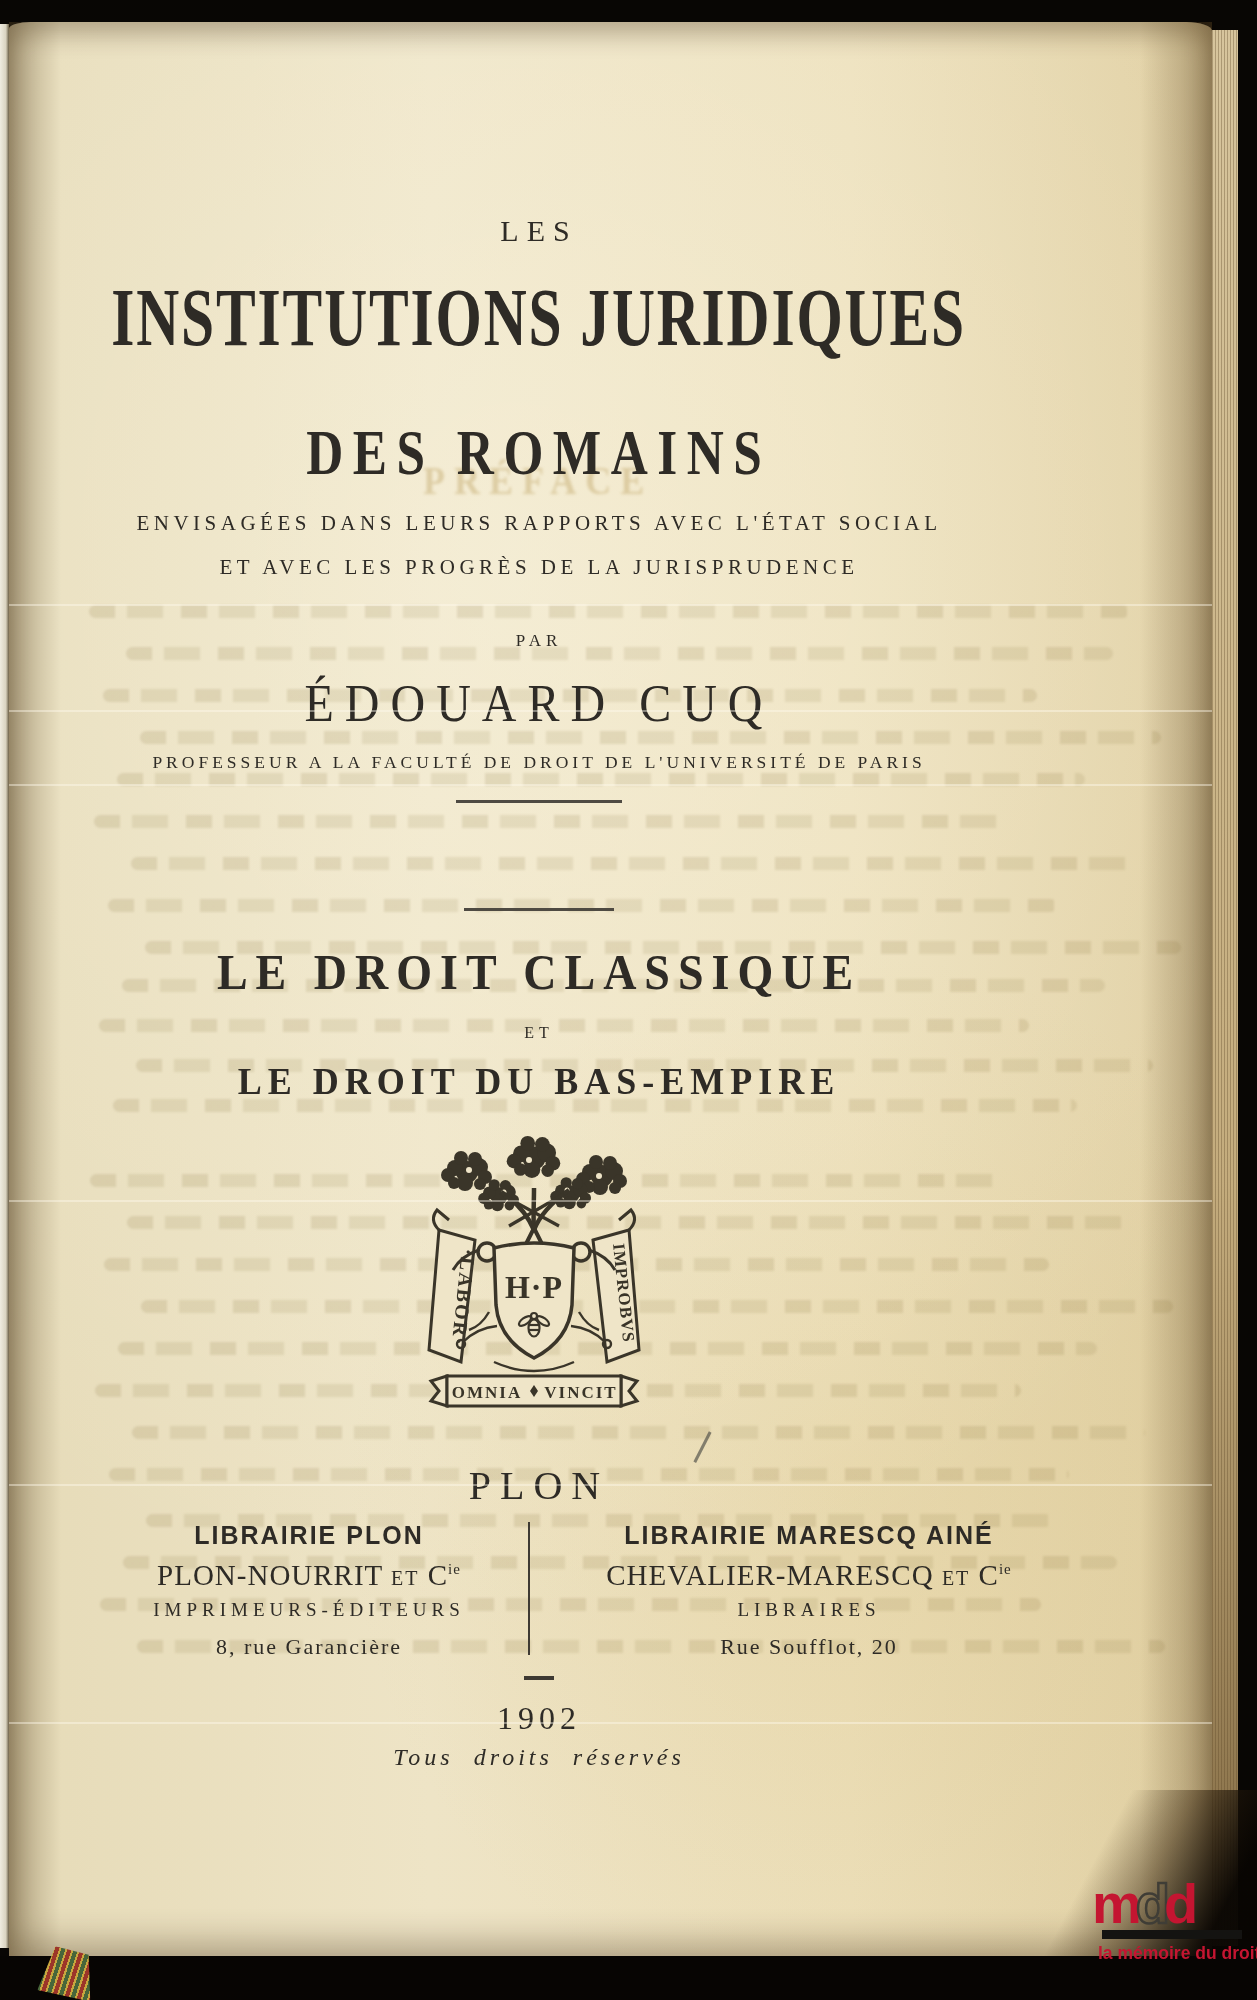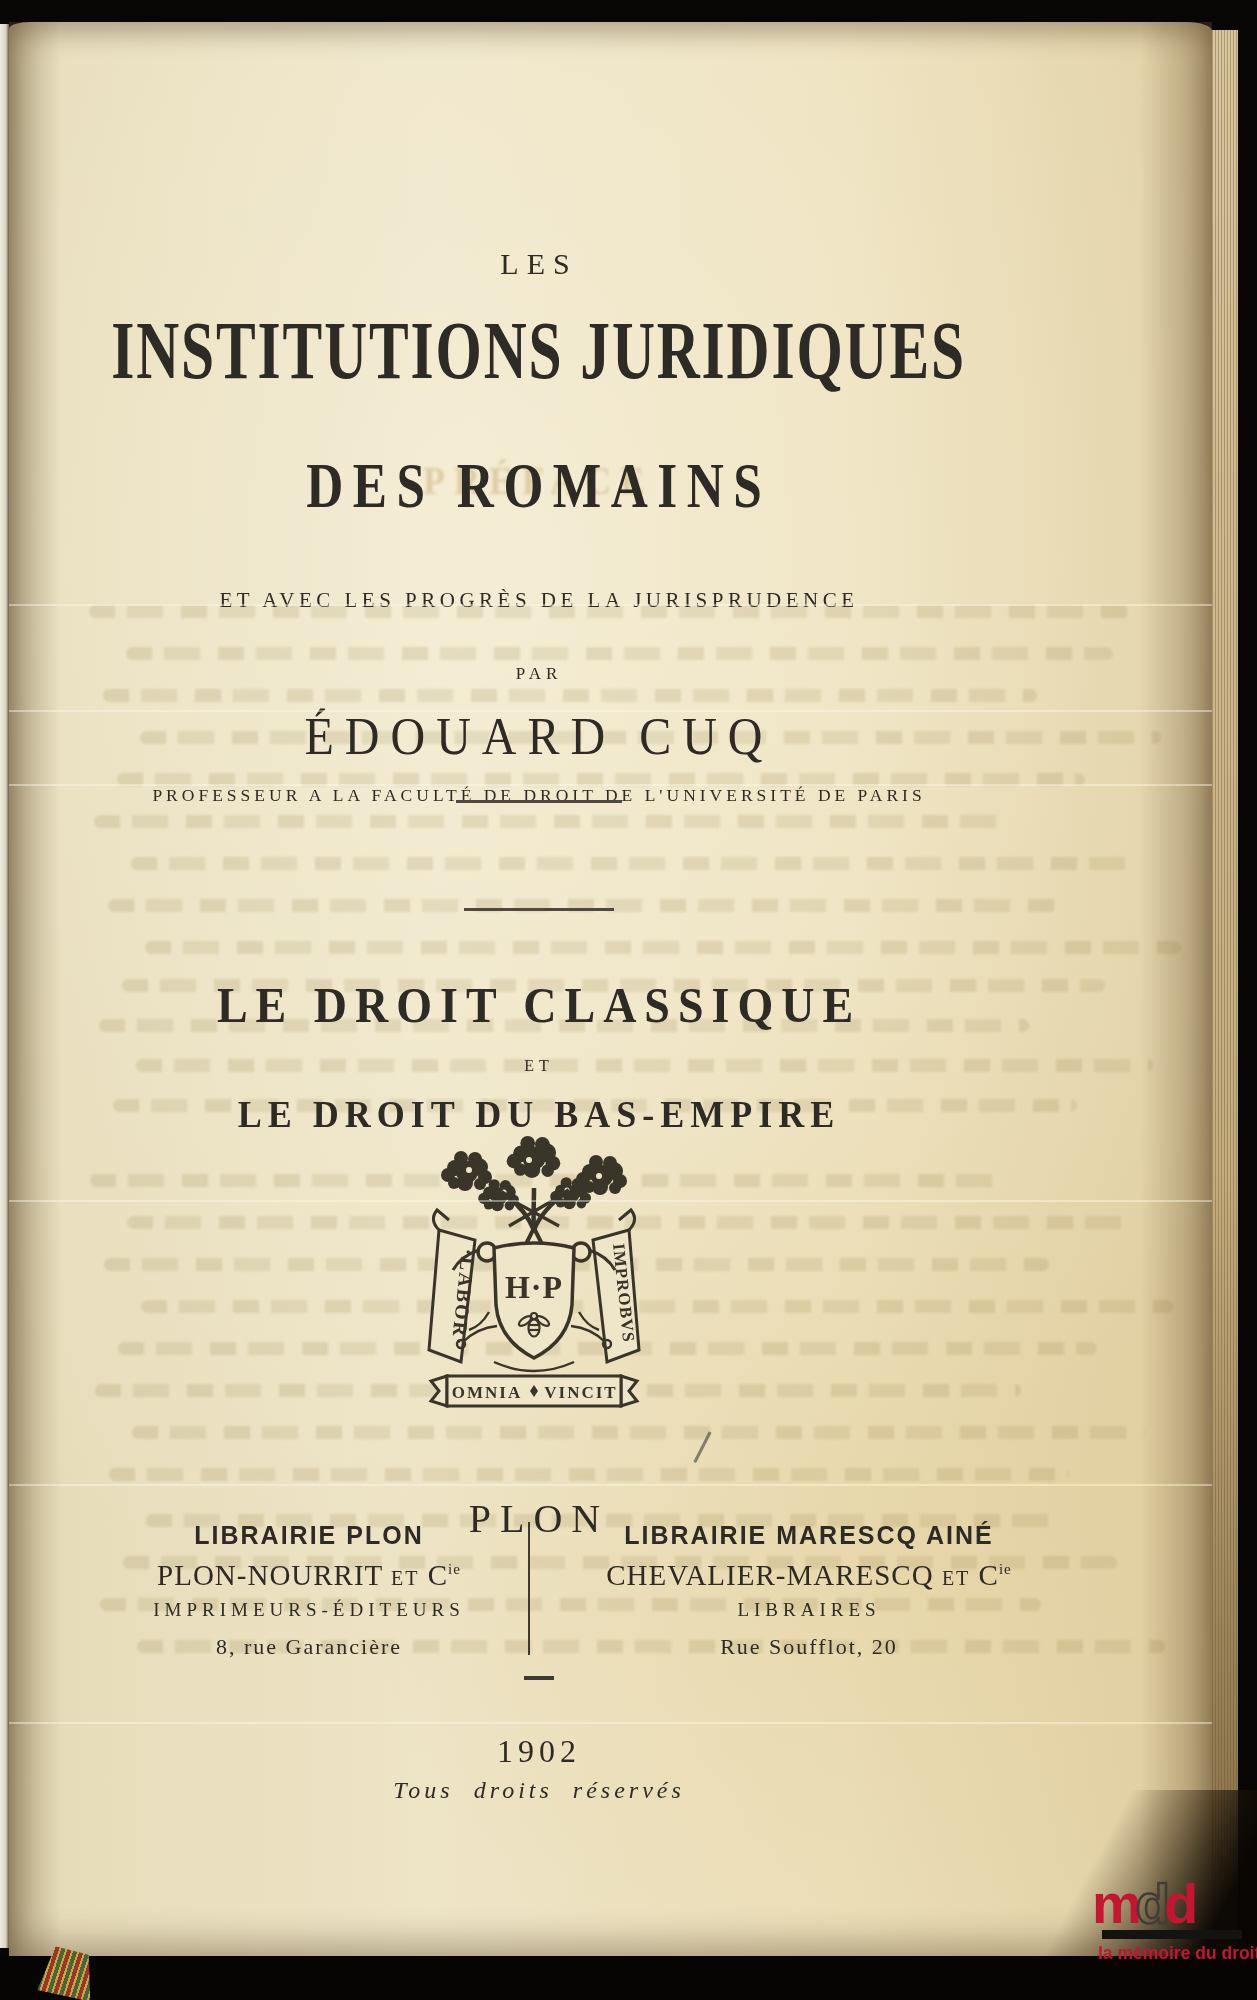--- a/index.html
+++ b/index.html
@@ -30,21 +30,21 @@
     background:repeating-linear-gradient(90deg,rgba(128,106,52,.15) 0 26px,rgba(128,106,52,0) 26px 38px,rgba(128,106,52,.12) 38px 74px,rgba(128,106,52,0) 74px 92px);}
   .ghost-preface{position:absolute;left:414px;top:438px;z-index:2;font-weight:700;font-size:36px;
     letter-spacing:9px;color:#b2924a;opacity:.34;filter:blur(1.6px);transform:scaleY(1.12);}
   .scan-streak{position:absolute;left:0;width:1203px;height:2px;background:rgba(255,250,238,.42);
     filter:blur(.4px);z-index:3;}
   .pen-slash{position:absolute;left:692px;top:1408px;width:2.5px;height:34px;background:#4c4b45;
     opacity:.65;transform:rotate(27deg);z-index:4;}
 
   
   .content{position:absolute;left:10px;top:0;width:1040px;height:100%;z-index:3;color:#2e2b26;}
-  .row{position:absolute;left:0;width:1040px;text-align:center;white-space:nowrap;margin-top:33px;}
+  .row{position:absolute;left:0;width:1040px;text-align:center;white-space:nowrap;}
   .series{top:192px;font-size:30px;letter-spacing:8px;}
   .title1{top:252px;}
   .title1 .tt{display:inline-block;font-weight:700;font-size:64px;letter-spacing:2px;
     transform:scale(.93,1.3);transform-origin:50% 20%;}
   .title2{top:396px;}
   .title2 .tt{display:inline-block;font-weight:700;font-size:54px;letter-spacing:10px;
     transform:scale(.95,1.18);transform-origin:50% 20%;}
   .sub1{top:489px;font-size:21px;letter-spacing:4.5px;}
   .sub2{top:533px;font-size:21px;letter-spacing:4.5px;}
   .by{top:609px;font-size:17px;letter-spacing:5px;}
@@ -132,20 +132,21 @@
         <div class="ghost-line" style="top: 1534px; left: 114px; width: 994px;"></div>
         <div class="ghost-line" style="top: 1576px; left: 91px; width: 941px;"></div>
         <div class="ghost-line" style="top: 1618px; left: 128px; width: 1028px;"></div>
       </div>
     <div class="ghost-preface">PRÉFACE</div>
 
     <div class="content">
       <div class="row series">LES</div>
       <div class="row title1"><span class="tt">INSTITUTIONS JURIDIQUES</span></div>
       <div class="row title2"><span class="tt">DES ROMAINS</span></div>
+      <div class="row sub1">ENVISAGÉES DANS LEURS RAPPORTS AVEC L'ÉTAT SOCIAL</div>
       <div class="row sub2">ET AVEC LES PROGRÈS DE LA JURISPRUDENCE</div>
       <div class="row by">PAR</div>
       <div class="row author"><span class="tt">ÉDOUARD CUQ</span></div>
       <div class="row authtitle">PROFESSEUR A LA FACULTÉ DE DROIT DE L'UNIVERSITÉ DE PARIS</div>
       <div class="rule rule1"></div>
       <div class="rule rule2"></div>
       <div class="row part1"><span class="tt">LE DROIT CLASSIQUE</span></div>
       <div class="row et">ET</div>
       <div class="row part2"><span class="tt">LE DROIT DU BAS-EMPIRE</span></div>
 

